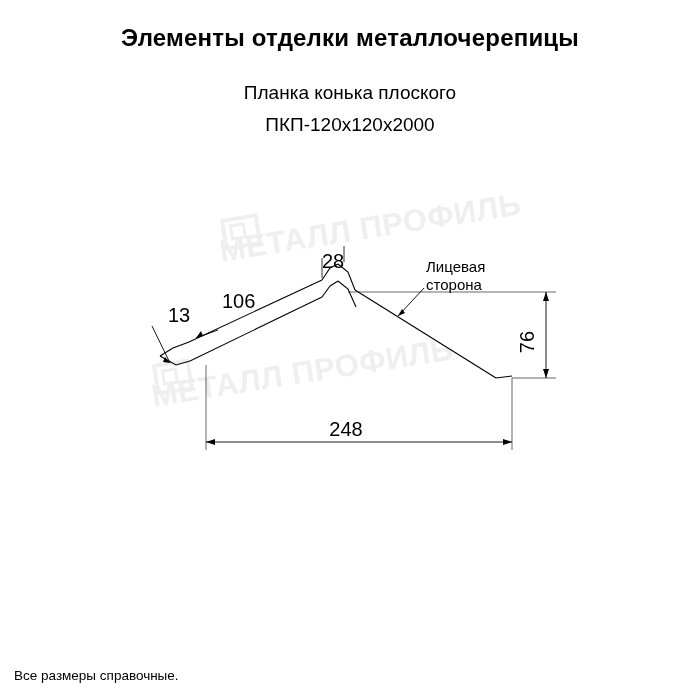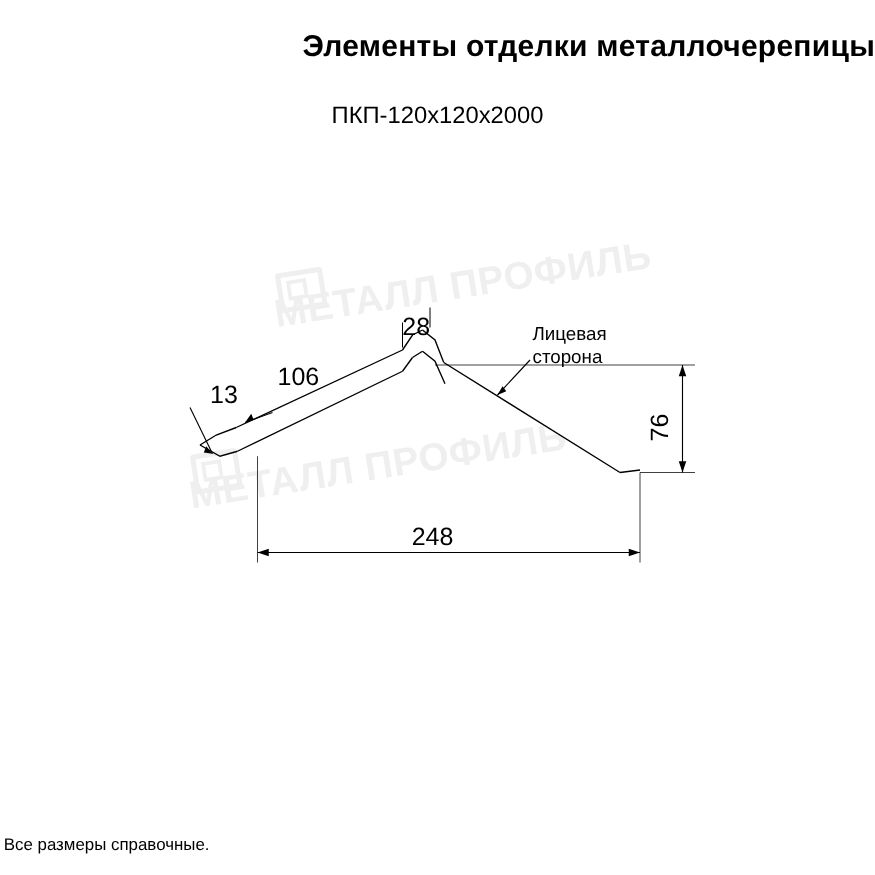--- a/index.html
+++ b/index.html
@@ -22,21 +22,20 @@
   }
   .title-block {
     text-align: center;
     padding-top: 24px;
   }
   .main-title {
     font-size: 24px;
     font-weight: bold;
     letter-spacing: 0.2px;
     margin: 0 0 30px 0;
-    text-align: right;
   }
   .sub-title {
     font-size: 19px;
     font-weight: normal;
     margin: 0 0 10px 0;
   }
   .code-title {
     font-size: 19px;
     font-weight: normal;
     margin: 0;
@@ -95,34 +94,35 @@
     font-size: 20px;
     fill: #000000;
   }
   .label-text {
     font-family: "Liberation Sans", sans-serif;
     font-size: 15px;
     fill: #000000;
   }
   .footer {
     position: absolute;
-    left: 3px;
+    left: 14px;
     bottom: 14px;
     font-size: 13.5px;
     line-height: 20px;
   }
   .footer div { white-space: nowrap; }
 </style>
 </head>
 <body>
 
 <div class="page">
 
   <div class="title-block">
     <h1 class="main-title">Элементы отделки металлочерепицы</h1>
+    <h2 class="sub-title">Планка конька плоского</h2>
     <h3 class="code-title">ПКП-120x120x2000</h3>
   </div>
 
   <div class="drawing-wrap">
 
     <div class="watermarks">
       <div class="wm wm-1">МЕТАЛЛ ПРОФИЛЬ</div>
       <div class="wm-box wm-box-1"></div>
       <div class="wm wm-2">МЕТАЛЛ ПРОФИЛЬ</div>
       <div class="wm-box wm-box-2"></div>

